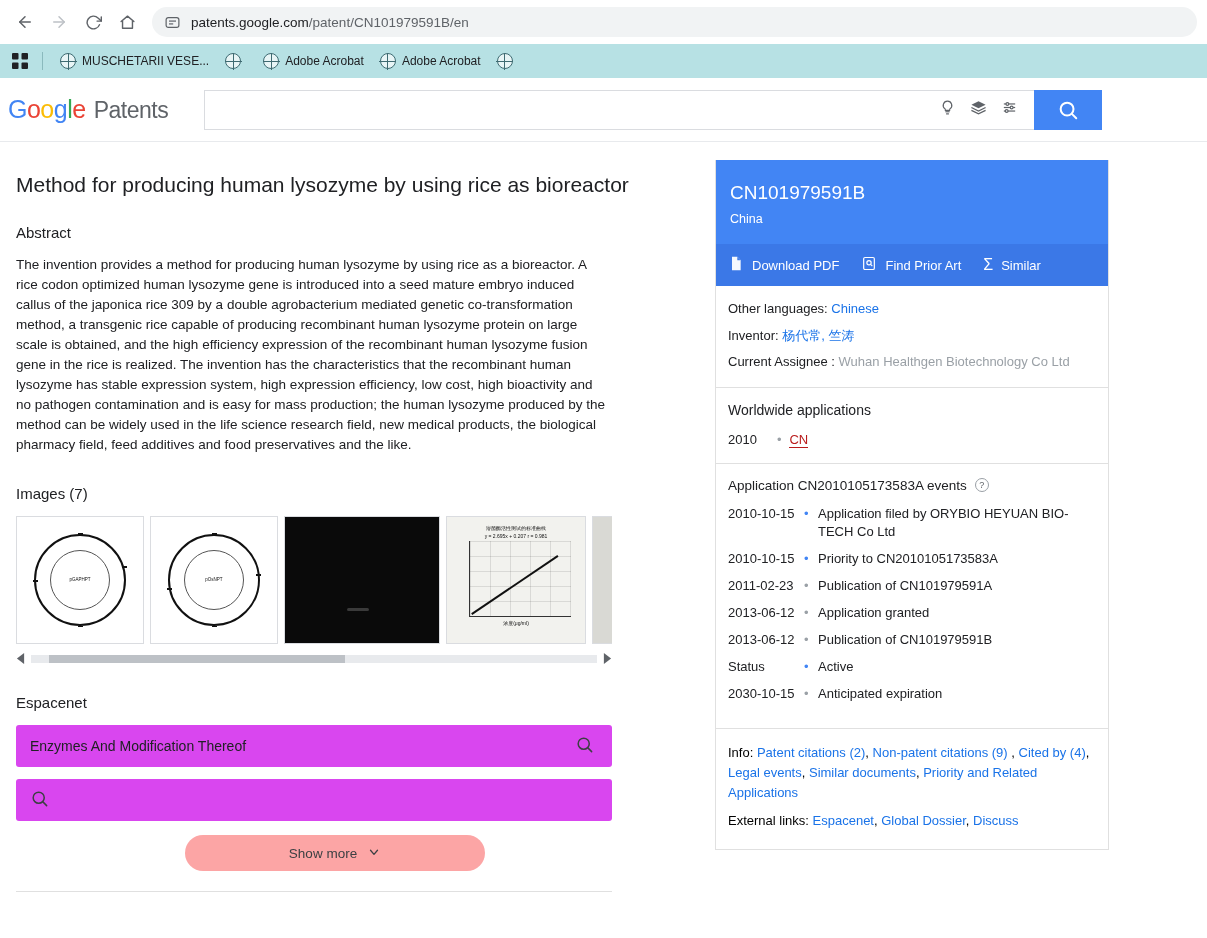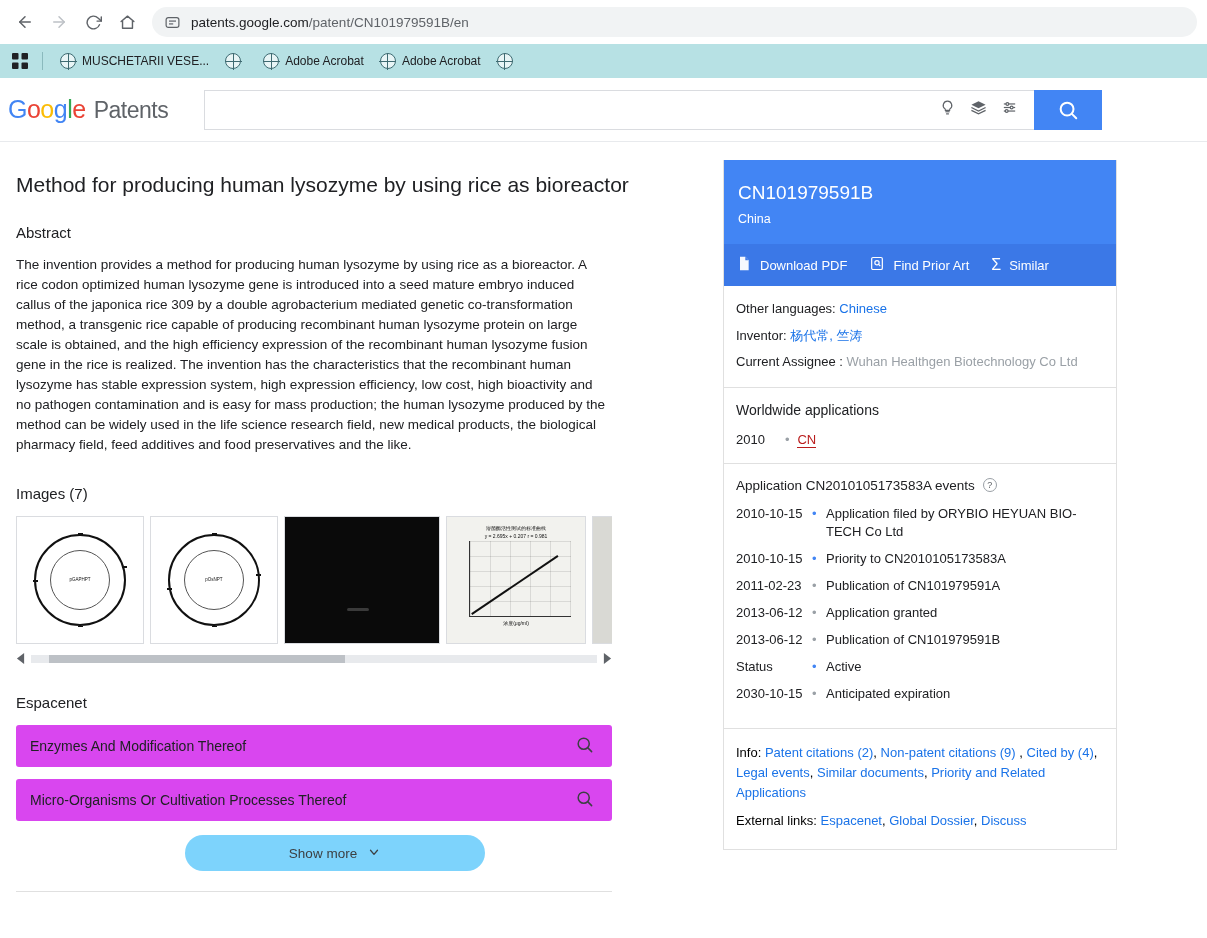--- a/index.html
+++ b/index.html
@@ -163,21 +163,21 @@
     display: flex;
     align-items: center;
     justify-content: center;
     color: #fff;
   }
 
   
   .page {
     display: flex;
     padding: 0 14px;
-    gap: 15px;
+    gap: 7px;
   }
   .left-col { width: 640px; padding-left: 2px; }
   .right-col { width: 410px; margin-left: 54px; padding-top: 18px; }
 
   h1.title {
     font-size: 21px;
     font-weight: 400;
     color: #202124;
     margin: 30px 0 26px 0;
     line-height: 1.25;
@@ -326,21 +326,21 @@
     padding: 0 18px 0 14px;
     margin-bottom: 12px;
     width: 596px;
     font-size: 14px;
     color: #202124;
   }
   .show-more {
     width: 300px;
     margin: 14px auto 0 auto;
     height: 36px;
-    background: #7dd3fc;
+    background: #fca5a5;
     border-radius: 18px;
     display: flex;
     align-items: center;
     justify-content: center;
     gap: 10px;
     font-size: 13.5px;
     color: #3c4043;
   }
   .bottom-rule {
     width: 596px;
@@ -622,21 +622,20 @@
     <div class="landscape-row">
       <span>Enzymes And Modification Thereof</span>
       <span>
         <svg width="19" height="19" viewBox="0 0 24 24" fill="none" stroke="#3c4043" stroke-width="1.9" stroke-linecap="round">
             <circle cx="11" cy="11" r="7"></circle>
             <line x1="16.3" y1="16.3" x2="21" y2="21"></line>
           </svg>
       </span>
     </div>
     <div class="landscape-row">
-      <span>Micro-Organisms Or Cultivation Processes Thereof</span>
       <span>
         <svg width="19" height="19" viewBox="0 0 24 24" fill="none" stroke="#3c4043" stroke-width="1.9" stroke-linecap="round">
             <circle cx="11" cy="11" r="7"></circle>
             <line x1="16.3" y1="16.3" x2="21" y2="21"></line>
           </svg>
       </span>
     </div>
 
     <div class="show-more">
       <span>Show more</span>

